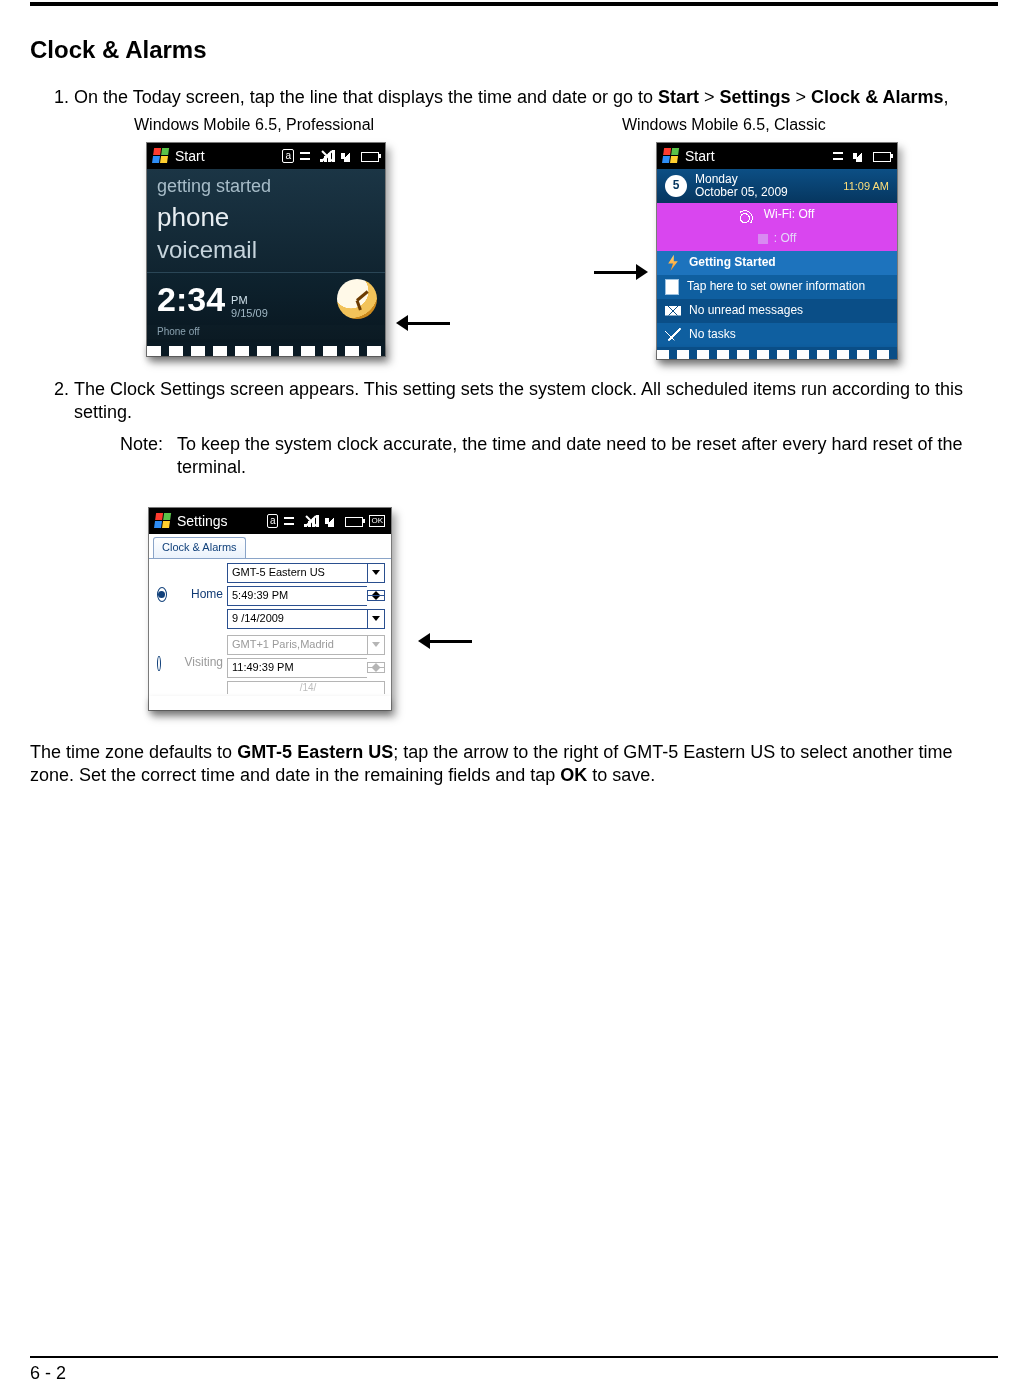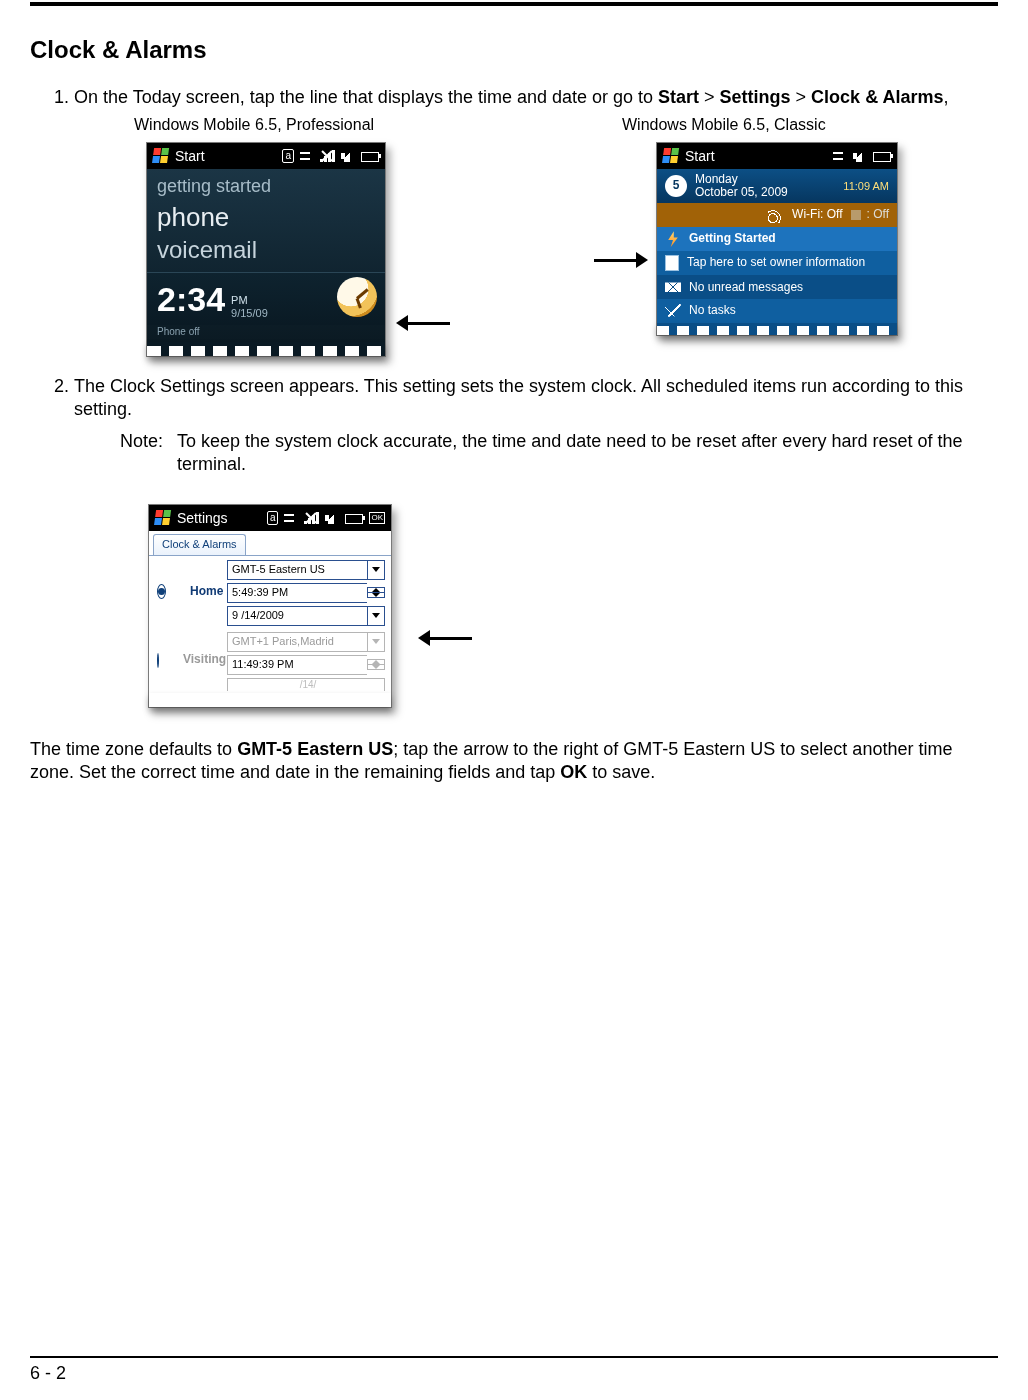--- a/index.html
+++ b/index.html
@@ -65,21 +65,21 @@
   .pro-body {
     background: linear-gradient(#1b3545,#102430 60%, #0b1a23);
     color:#dfe9ef;
   }
   .pro-line1 { color:#a7bcc8; font-size:18px; padding:6px 10px 2px 10px; }
   .pro-line2 { color:#e8eef2; font-size:26px; padding:0 10px; }
   .pro-line3 { color:#c6d4dc; font-size:24px; padding:0 10px 6px 10px; }
   .pro-clockrow {
     background: linear-gradient(#0e232f,#0a1a24);
     border-top:1px solid #2a4656;
-    display:flex; align-items:flex-start; justify-content:space-between;
+    display:flex; align-items:center; justify-content:space-between;
     padding:4px 8px 4px 10px;
   }
   .pro-time { display:flex; align-items:flex-end; gap:6px; }
   .pro-time .big { font-size:34px; font-weight:bold; color:#fff; display:flex; align-items:flex-start;}
   .pro-time .ampm { font-size:11px; color:#cfe0ea; line-height:12px; }
   .pro-time .date { font-size:11px; color:#9fb6c3; }
   .pro-clockicon {
     width:40px;height:40px;border-radius:50%;
     background: radial-gradient(circle at 35% 30%, #fff9e8 0 45%, #f2c35a 46% 70%, #cc8a1d 71% 100%);
     position:relative;
@@ -106,21 +106,21 @@
   .cls-body { font-size:12px; }
   .cls-row {
     display:flex; align-items:center; gap:8px;
     padding:4px 8px;
     color:#fff;
   }
   .cls-row.date { background: linear-gradient(#0c4f85,#06365f); justify-content:space-between;}
   .cls-row.date .ico { width:22px;height:22px;border-radius:50%;background:#fff;color:#06365f;font-weight:bold;display:flex;align-items:center;justify-content:center;font-size:12px;}
   .cls-row.date .txt { flex:1; line-height:13px;}
   .cls-row.date .amtime { color:#ffdf7a; font-size:11px;}
-  .cls-row.wifi { background:#a16207; justify-content:flex-end;}
+  .cls-row.wifi { background:#d946ef; justify-content:flex-end;flex-direction:column;}
   .cls-row.wifi .right { display:flex; align-items:center; gap:6px; color:#e7f1fa; opacity:.85;}
   .cls-row.wifi .sq { width:10px;height:10px;background:#d8e8f5;opacity:.5;}
   .cls-row.gs { background:#1d73bd; font-weight:bold;}
   .cls-row.owner { background:#0f5fa0;}
   .cls-row.msg  { background:#0a4e87;align-items:flex-end;}
   .cls-row.tasks{ background:#0f5fa0;}
   .cls-ico { width:16px;height:16px;display:inline-block; }
   .cls-ico.wave{
     background:
       radial-gradient(circle at 30% 70%, transparent 0 4px, #fff 4px 5px, transparent 5px) ,
@@ -179,21 +179,21 @@
     border-bottom:1px solid #8aa4c8;
     padding:3px 0 0 0;
   }
   .set-tab .tab {
     display:inline-block; padding:2px 8px 3px 8px;
     border:1px solid #8aa4c8; border-bottom:none;
     background:linear-gradient(#fff,#eaf2fc);
     color:#10407a; margin-left:4px; font-size:11px; border-radius:3px 3px 0 0;
   }
   .set-grid { display:grid; grid-template-columns: 78px 1fr; font-size:12px;}
-  .lbl { display:flex; align-items:center; gap:24px; padding:6px 4px 6px 8px; color:#103a74; font-weight:bold;}
+  .lbl { display:flex; align-items:center; gap:24px; padding:6px 4px 6px 8px; color:#103a74; font-weight:normal;}
   .radio { width:13px;height:13px;border:1.5px solid #10407a;border-radius:50%;display:inline-flex;align-items:center;justify-content:center;}
   .radio.on:after{content:"";width:7px;height:7px;background:#10407a;border-radius:50%;}
   .fieldcol { padding:4px 6px 2px 0; display:flex; flex-direction:column; gap:3px;}
   .fieldcol.dis input, .fieldcol.dis .dd, .fieldcol.dis .spin, .lbl.dis{ color:#9a9a9a;}
   .dd {
     display:flex; align-items:center; justify-content:space-between;
     border:1px solid #2a4f8f; height:18px; padding:0 0 0 4px; font-size:11px; background:#fff;
   }
   .dd .car { width:16px;height:18px;border-left:1px solid #2a4f8f;display:flex;align-items:center;justify-content:center;}
   .dd .car:after{content:"";border-left:4px solid transparent;border-right:4px solid transparent;border-top:5px solid #000;}

